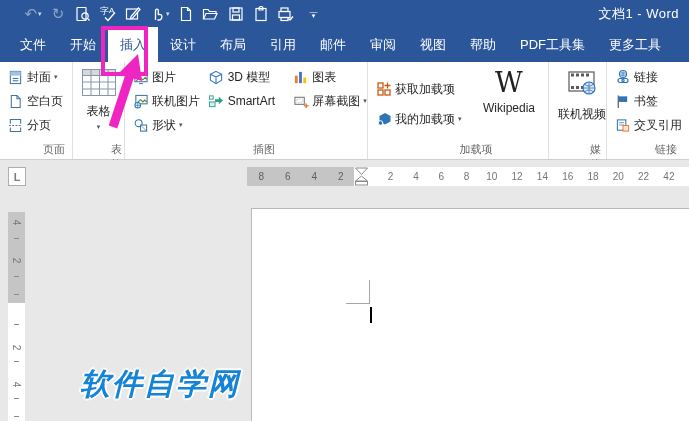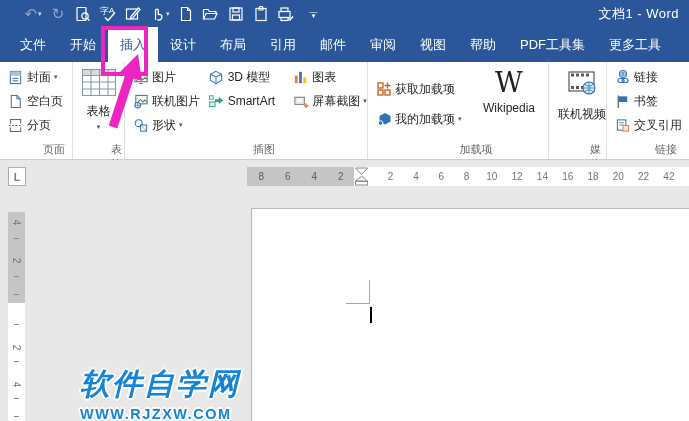--- a/index.html
+++ b/index.html
@@ -463,21 +463,20 @@
       <span class="vtick" style="top:204px"></span>
     </div>
 
     <div class="page"></div>
     <div class="corner-v"></div>
     <div class="corner-h"></div>
     <div class="cursor"></div>
 
     <div class="watermark">
       <div class="wm1">软件自学网</div>
-      <div class="wm2">WWW.RJZXW.COM</div>
     </div>
   </div>
 
   <div class="hl-box"></div>
   <svg class="arrow-svg" width="70" height="95" viewBox="0 0 70 95">
     <polygon points="43,9 47,36 23,29" fill="#EF25C3"></polygon>
     <line x1="35" y1="30" x2="18" y2="82" stroke="#EF25C3" stroke-width="9"></line>
   </svg>
 
 </div>

